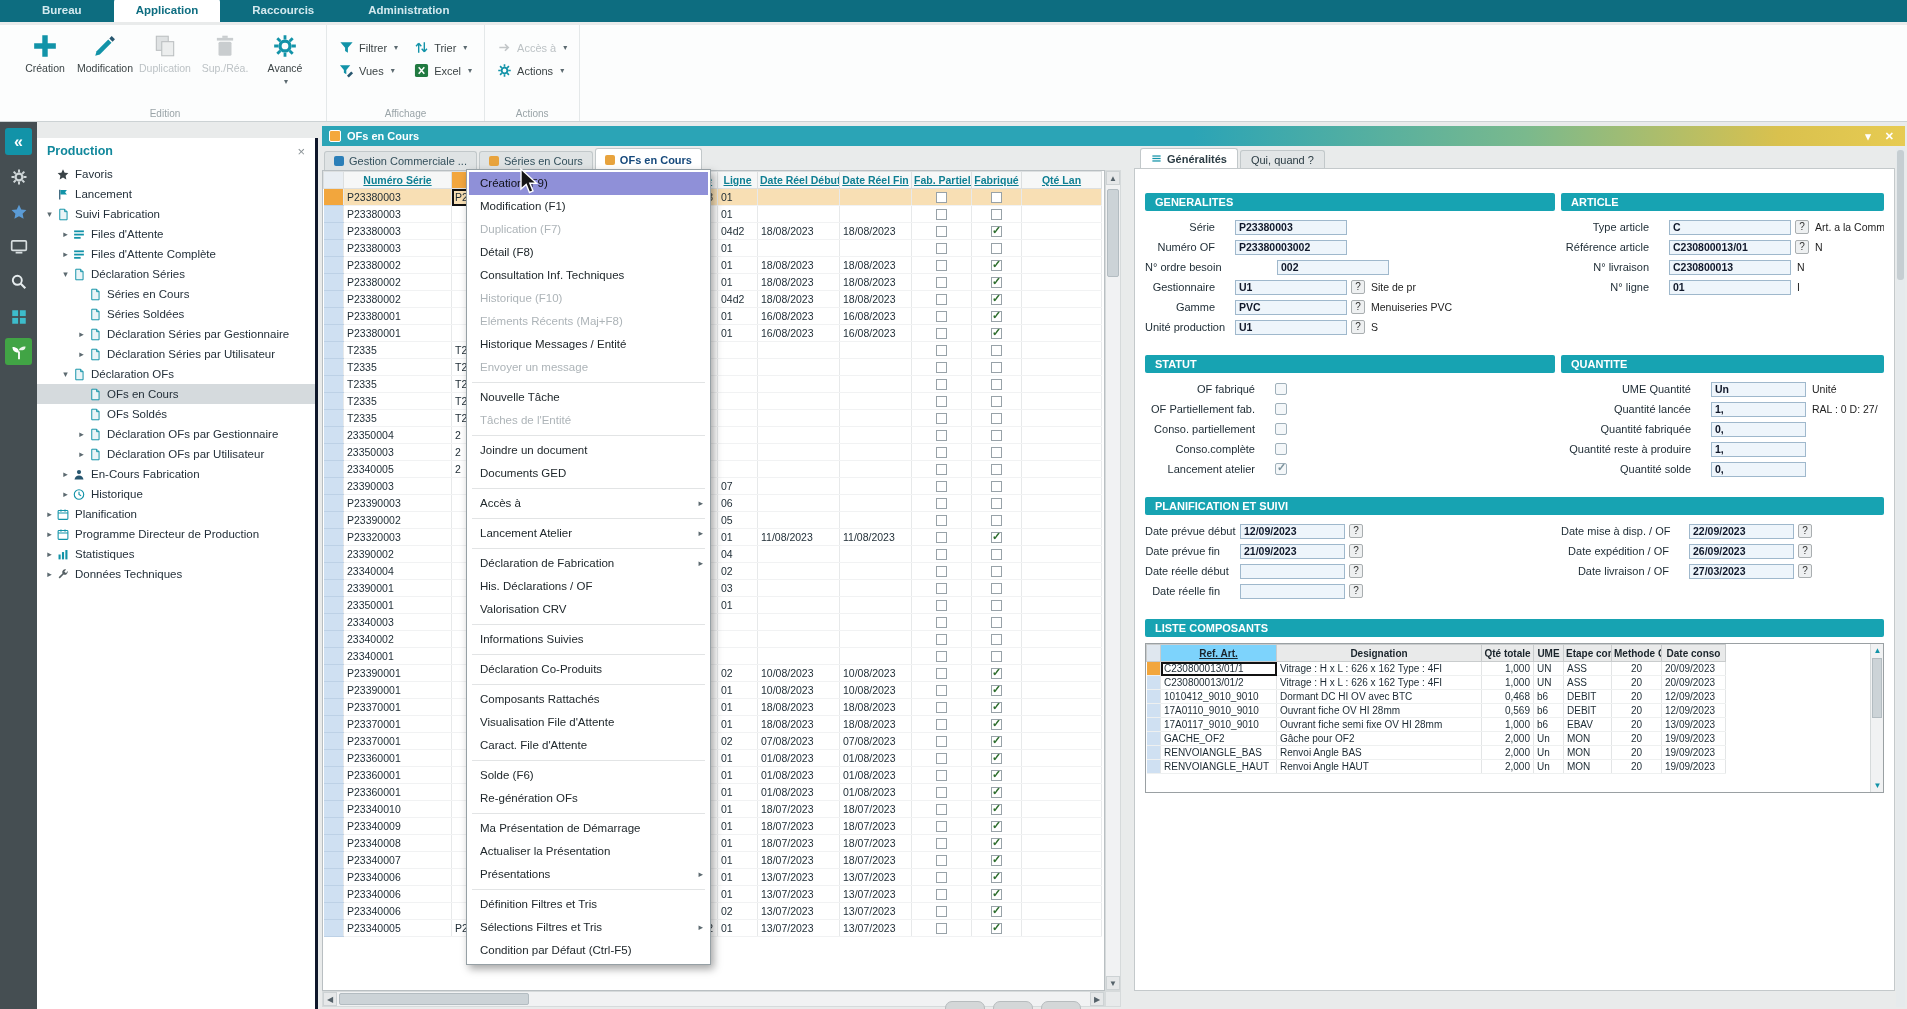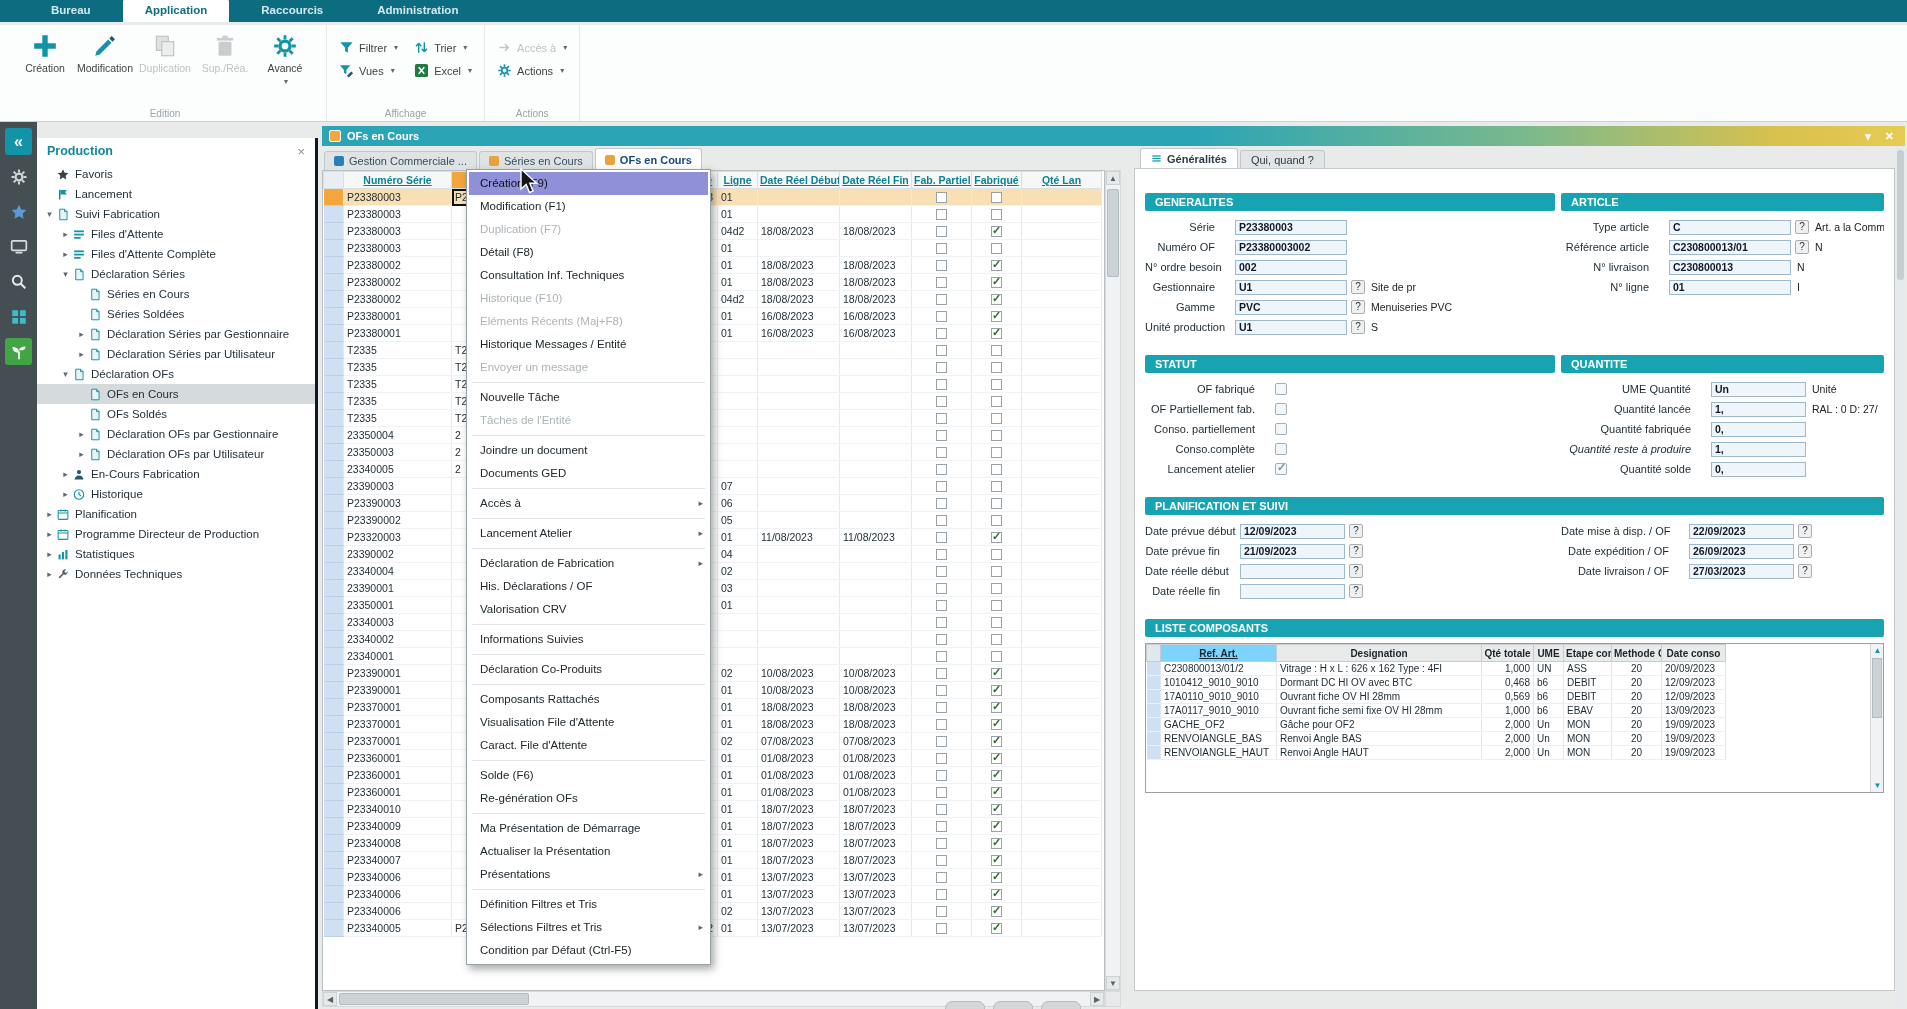--- a/index.html
+++ b/index.html
@@ -2,21 +2,21 @@
 <html><head>
 <meta charset="utf-8">
 <style>
   *{box-sizing:border-box;margin:0;padding:0}
   html,body{background:#cfd3d5}
   #app{position:relative;width:1907px;height:1009px;background:#e9ebeb;overflow:hidden;
        font-family:"Liberation Sans",sans-serif;font-size:11px;color:#222}
 
   
   .menubar{position:absolute;top:0;left:0;right:0;height:22px;background:#0d6d80;
-           display:flex;align-items:flex-end;padding-left:29px;gap:10px}
+           display:flex;align-items:flex-end;padding-left:20px;gap:10px}
   .mtab{color:#d3e9ee;font-size:11.5px;font-weight:bold;padding:5px 22px 6px;border-radius:3px 3px 0 0}
   .mtab.active{background:#fff;color:#0d6d80}
 
   
   .ribbon{position:absolute;top:25px;left:0;right:0;height:97px;background:#fcfdfd;
           border-bottom:1px solid #ccd2d4;display:flex;padding-left:4px}
   .rgroup{position:relative;padding:3px 12px 16px;border-right:1px solid #e4e8e9;display:flex;gap:2px;align-items:flex-start}
   .rgroup-label{position:absolute;left:0;right:0;bottom:2px;text-align:center;font-size:10px;color:#9aa4a8}
   .rbtn{width:58px;display:flex;flex-direction:column;align-items:center;gap:3px;padding-top:5px;
         font-size:10.5px;color:#3c4446;}
@@ -1167,21 +1167,21 @@
                   <div class="frow">
                     <span class="flab" style="width: 90px;">Série</span>
                     <span class="fbox" style="width: 112px;">P23380003</span>
                   </div>
                   <div class="frow">
                     <span class="flab" style="width: 90px;">Numéro OF</span>
                     <span class="fbox" style="width: 112px;">P23380003002</span>
                   </div>
                   <div class="frow">
                     <span class="flab" style="width: 90px;">N° ordre besoin</span>
-                    <span class="fbox" style="width: 112px;">002</span>
+                    <span class="fbox" style="width: 112px; margin-left: 42px;">002</span>
                   </div>
                   <div class="frow">
                     <span class="flab" style="width: 90px;">Gestionnaire</span>
                     <span class="fbox" style="width: 112px;">U1</span>
                     <span class="qb">?</span>
                     <span class="fextra">Site de pr</span>
                   </div>
                   <div class="frow">
                     <span class="flab" style="width: 90px;">Gamme</span>
                     <span class="fbox" style="width: 112px;">PVC</span>
@@ -1256,21 +1256,21 @@
                   <div class="frow">
                     <span class="flab" style="width: 150px;">Quantité lancée</span>
                     <span class="fbox" style="width: 95px;">1,</span>
                     <span class="fextra">RAL : 0 D: 27/</span>
                   </div>
                   <div class="frow">
                     <span class="flab" style="width: 150px;">Quantité fabriquée</span>
                     <span class="fbox" style="width: 95px;">0,</span>
                   </div>
                   <div class="frow">
-                    <span class="flab" style="width: 150px; font-style: italic;">Quantité reste à produire</span>
+                    <span class="flab" style="width: 150px;">Quantité reste à produire</span>
                     <span class="fbox" style="width: 95px;">1,</span>
                   </div>
                   <div class="frow">
                     <span class="flab" style="width: 150px;">Quantité solde</span>
                     <span class="fbox" style="width: 95px;">0,</span>
                   </div>
                 </div>
               </div>
               <div class="hdrrow">
                 <div class="sechdr" style="flex: 1 1 0%;">PLANIFICATION ET SUIVI</div>
@@ -1337,20 +1337,30 @@
                       <th class="sorted">Ref. Art.</th>
                       <th>Designation</th>
                       <th>Qté totale</th>
                       <th>UME</th>
                       <th>Etape conso.</th>
                       <th>Methode Conso</th>
                       <th>Date conso</th>
                     </tr>
                   </thead>
                   <tbody>
+                    <tr>
+                      <td class="oselc"></td>
+                      <td class="cfocus">C230800013/01/1</td>
+                      <td>Vitrage : H x L : 626 x 162 Type : 4FI</td>
+                      <td class="td-r">1,000</td>
+                      <td>UN</td>
+                      <td>ASS</td>
+                      <td class="td-c">20</td>
+                      <td>20/09/2023</td>
+                    </tr>
                     <tr>
                       <td class="selc"></td>
                       <td>C230800013/01/2</td>
                       <td>Vitrage : H x L : 626 x 162 Type : 4FI</td>
                       <td class="td-r">1,000</td>
                       <td>UN</td>
                       <td>ASS</td>
                       <td class="td-c">20</td>
                       <td>20/09/2023</td>
                     </tr>

